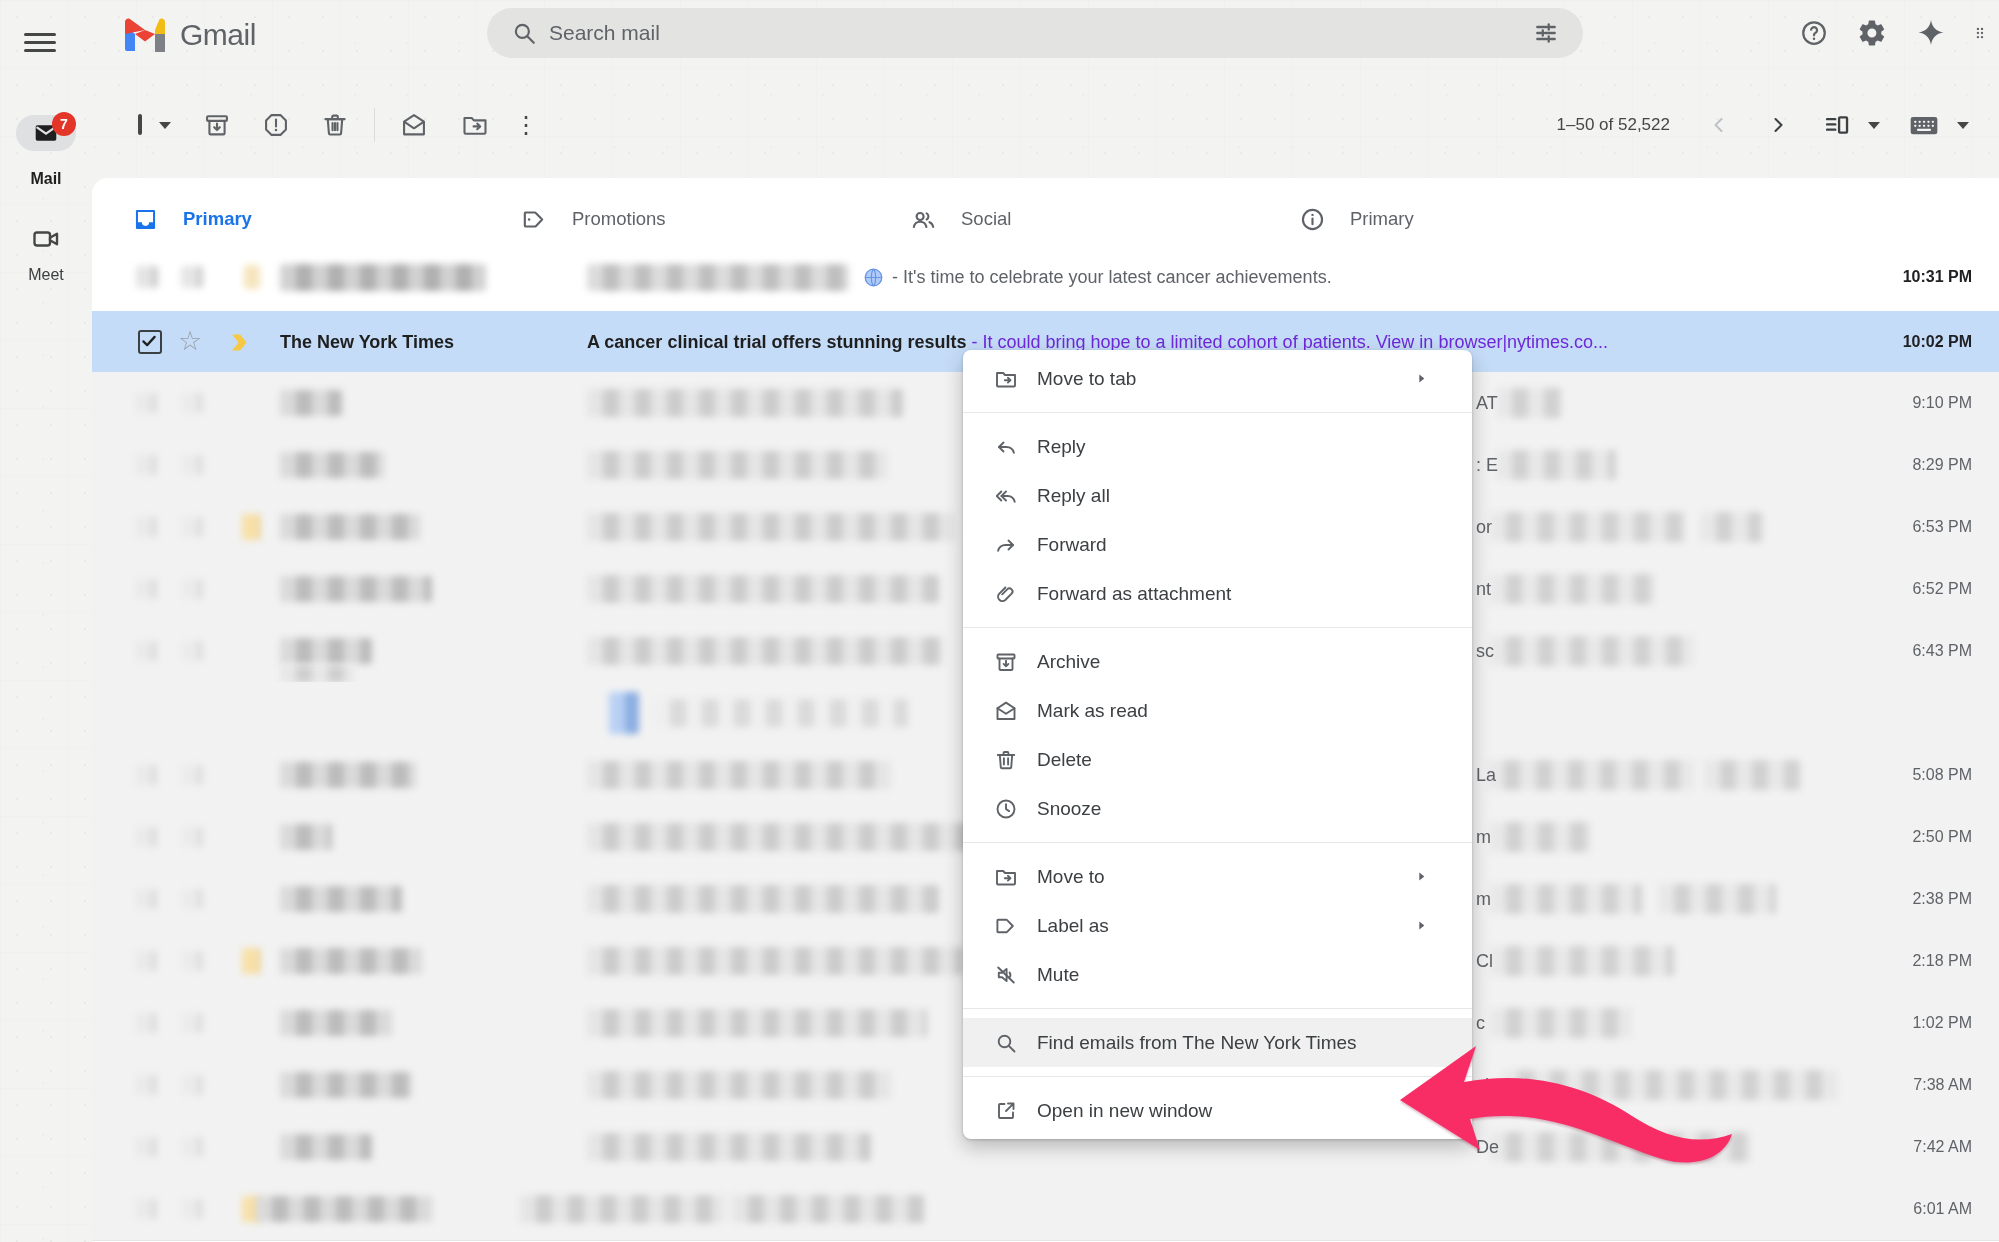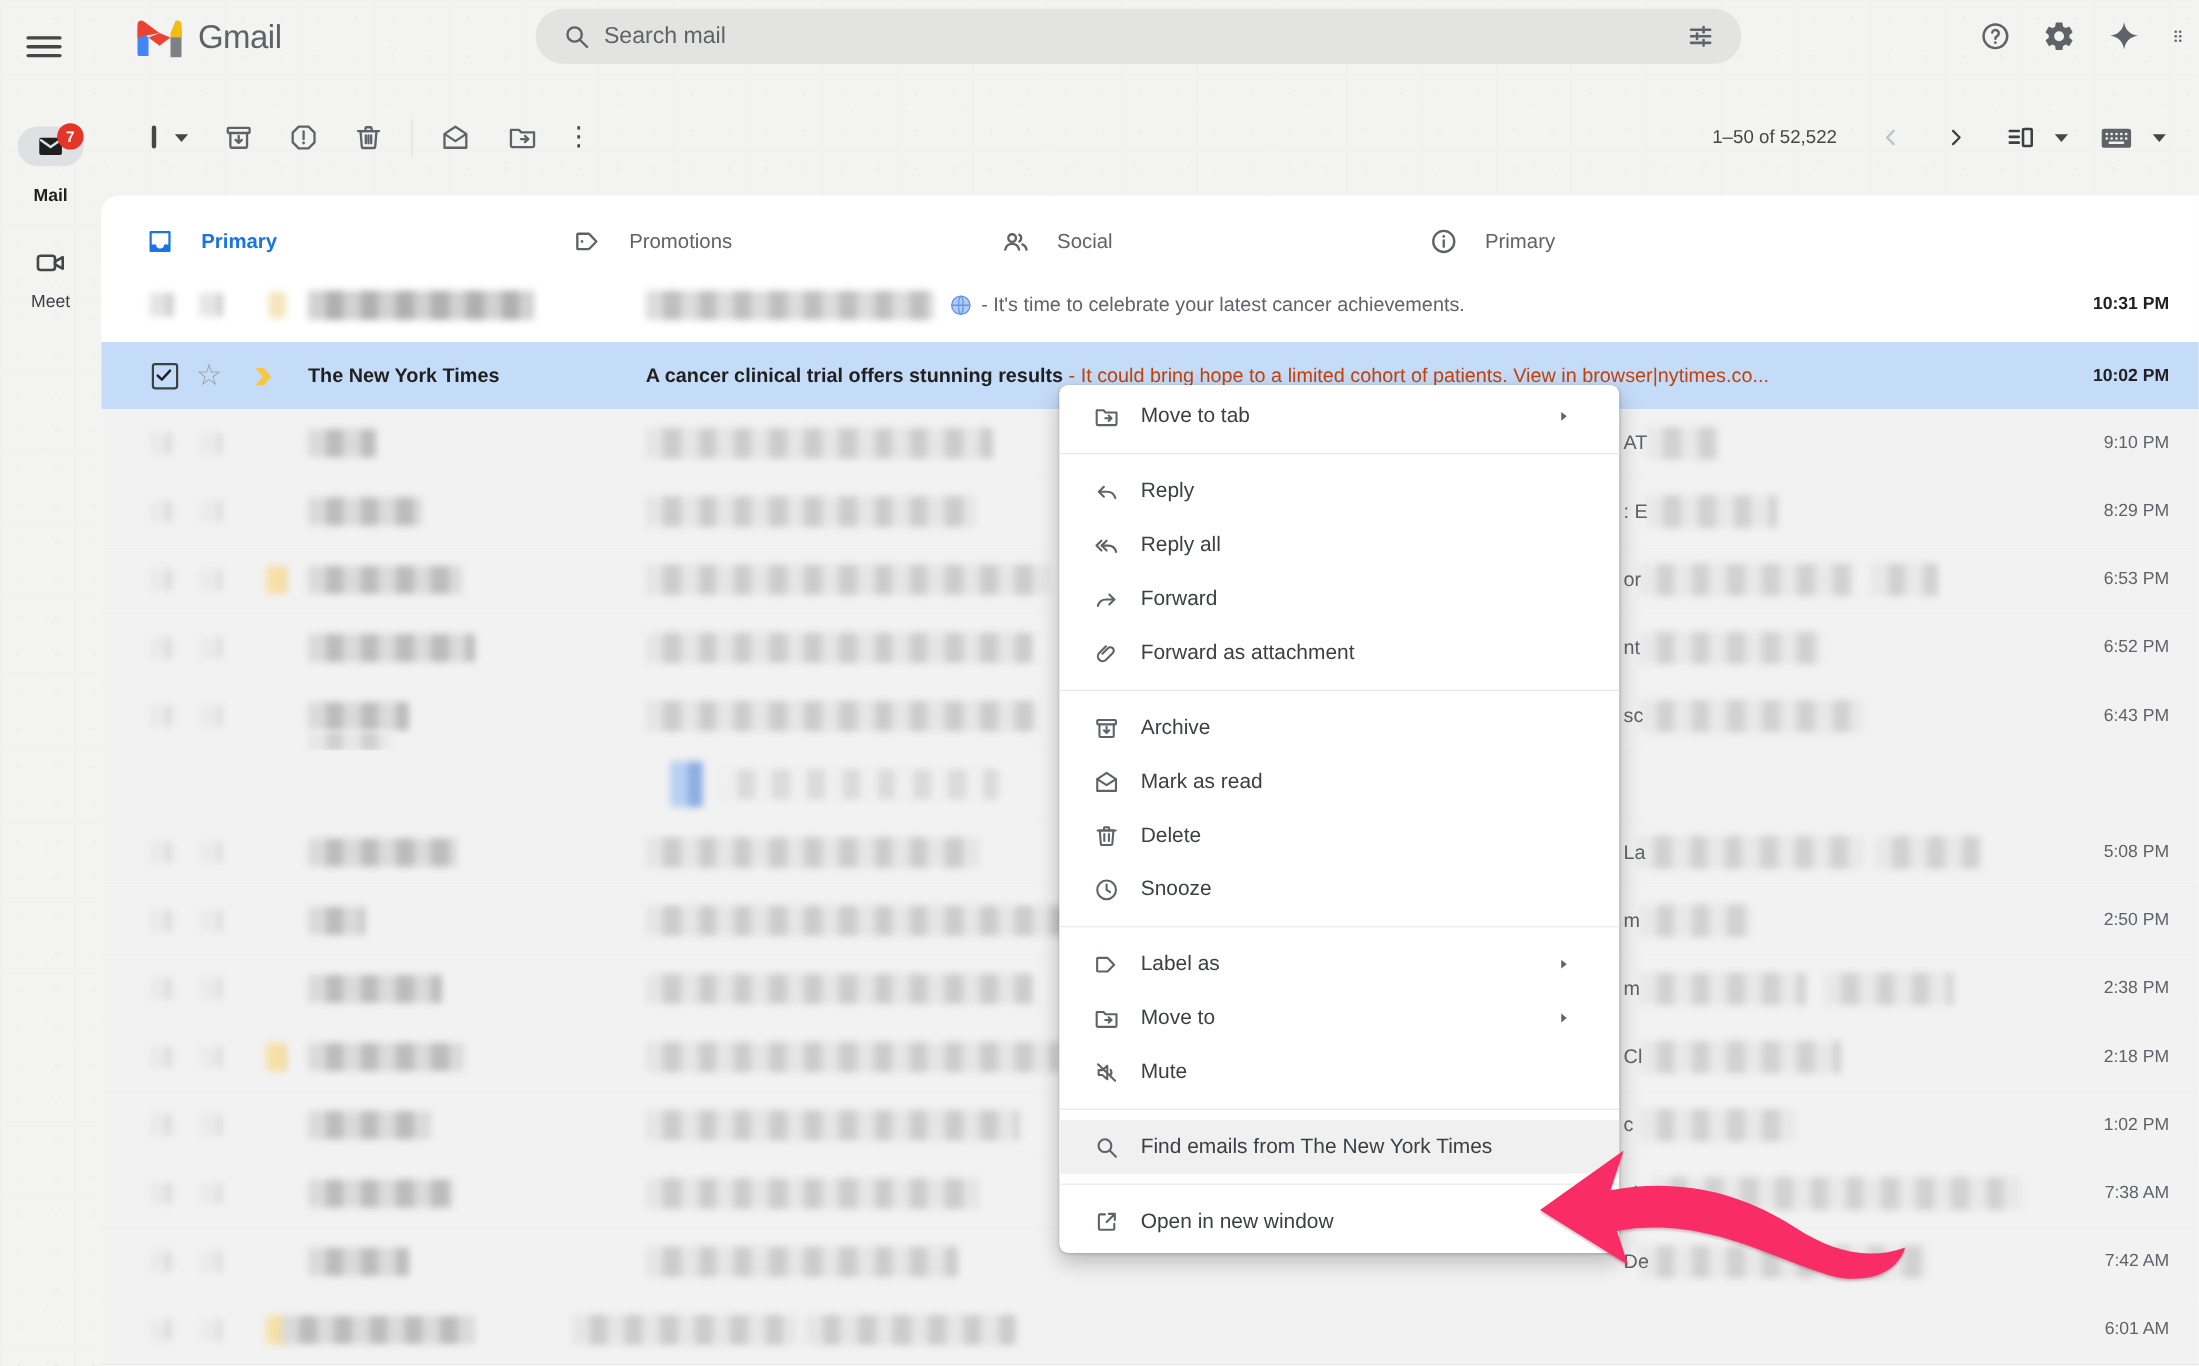--- a/index.html
+++ b/index.html
@@ -55,21 +55,21 @@
   .row.selected{background:#c5dcf8;}
   .row.read{background:#f2f2f2;border-bottom:1px solid #e5e5e4;}
   .blur{position:absolute;border-radius:3px;filter:blur(3.5px);
     background-image:repeating-linear-gradient(90deg,rgba(255,255,255,.35) 0 16px,rgba(0,0,0,.05) 16px 32px);}
   .time{position:absolute;right:27px;top:50%;transform:translateY(-50%);font-size:16px;color:#5f6368;white-space:nowrap;}
   .time.b{color:#202124;font-weight:bold;}
   .frag{position:absolute;font-size:18px;color:#5f6368;top:50%;transform:translateY(-50%);white-space:nowrap;}
   .sender-txt{position:absolute;left:188px;top:50%;transform:translateY(-50%);font-size:18px;font-weight:bold;color:#1f1f1f;white-space:nowrap;}
   .subj-line{position:absolute;left:495px;top:50%;transform:translateY(-50%);width:1392px;overflow:hidden;white-space:nowrap;font-size:18px;}
   .subj-line .sb{font-weight:bold;color:#1f1f1f;}
-  .subj-line .sn{color:#c2410c;}
+  .subj-line .sn{color:#6d28d9;}
   .snippet-gray{color:#5f6368;font-size:18px;position:absolute;top:50%;transform:translateY(-50%);white-space:nowrap;}
   .rowcb{position:absolute;left:46px;top:50%;transform:translateY(-50%);width:20px;height:20px;border:2.4px solid #3c4043;border-radius:3px;}
   .star{position:absolute;left:86px;top:50%;transform:translateY(-52%);font-size:27px;color:#9aa0a6;line-height:1;}
   
   .menu{left:963px;top:350px;width:509px;background:#fff;border-radius:8px;padding:4px 0;box-sizing:border-box;
     box-shadow:0 1px 3px rgba(0,0,0,.18),0 8px 20px rgba(0,0,0,.24);z-index:20;}
   .mi{height:49px;display:flex;align-items:center;padding:0 20px 0 31px;cursor:pointer;}
   .mi.hl{background:#f0f0f0;}
   .mi .ico{width:24px;margin-right:19px;}
   .mi .mlbl{font-size:19px;color:#3c4043;flex:1;white-space:nowrap;}
@@ -520,47 +520,47 @@
             <circle cx="12" cy="12" r="8.5"></circle>
             <path d="M12 7.2V12l3.1 2.1"></path>
           </svg>
         </span>
         <span class="mlbl">Snooze</span>
       </div>
       <div class="mdiv"></div>
       <div class="mi">
         <span class="ico">
           <svg width="24" height="24" viewBox="0 0 24 24" fill="none" stroke="currentColor" stroke-width="1.9" stroke-linecap="round" stroke-linejoin="round">
+            <path d="M3 18.5V6h6.2l1.8 2H21v10.5a1 1 0 0 1-1 1H4a1 1 0 0 1-1-1z"></path>
+            <path d="M10.8 13.2h5.4M13.9 10.8l2.6 2.4-2.6 2.4"></path>
+          </svg>
+        </span>
+        <span class="mlbl">Move to</span>
+        <span class="sub ico">
+          <svg width="15" height="15" viewBox="0 0 24 24" fill="#5f6368">
+            <path d="M8.5 5.5l8 6.5-8 6.5z"></path>
+          </svg>
+        </span>
+      </div>
+      <div class="mi">
+        <span class="ico">
+          <svg width="24" height="24" viewBox="0 0 24 24" fill="none" stroke="currentColor" stroke-width="1.9" stroke-linecap="round" stroke-linejoin="round">
             <path d="M4 5.8h8.4a1 1 0 0 1 .74.33l5.66 5.87-5.66 5.9a1 1 0 0 1-.74.3H4a.6.6 0 0 1-.6-.6V6.4a.6.6 0 0 1 .6-.6z"></path>
           </svg>
         </span>
         <span class="mlbl">Label as</span>
         <span class="sub ico">
           <svg width="15" height="15" viewBox="0 0 24 24" fill="#5f6368">
             <path d="M8.5 5.5l8 6.5-8 6.5z"></path>
           </svg>
         </span>
       </div>
       <div class="mi">
         <span class="ico">
           <svg width="24" height="24" viewBox="0 0 24 24" fill="none" stroke="currentColor" stroke-width="1.9" stroke-linecap="round" stroke-linejoin="round">
-            <path d="M3 18.5V6h6.2l1.8 2H21v10.5a1 1 0 0 1-1 1H4a1 1 0 0 1-1-1z"></path>
-            <path d="M10.8 13.2h5.4M13.9 10.8l2.6 2.4-2.6 2.4"></path>
-          </svg>
-        </span>
-        <span class="mlbl">Move to</span>
-        <span class="sub ico">
-          <svg width="15" height="15" viewBox="0 0 24 24" fill="#5f6368">
-            <path d="M8.5 5.5l8 6.5-8 6.5z"></path>
-          </svg>
-        </span>
-      </div>
-      <div class="mi">
-        <span class="ico">
-          <svg width="24" height="24" viewBox="0 0 24 24" fill="none" stroke="currentColor" stroke-width="1.9" stroke-linecap="round" stroke-linejoin="round">
             <path d="M4.8 9.8v4.4h3.3l4.5 3.9V5.9L8.1 9.8z"></path>
             <path d="M15.6 9.5c1 1.5 1 3.5 0 5M4.2 4.5l15.6 15"></path>
           </svg>
         </span>
         <span class="mlbl">Mute</span>
       </div>
       <div class="mdiv"></div>
       <div class="mi hl">
         <span class="ico">
           <svg width="24" height="24" viewBox="0 0 24 24" fill="none" stroke="currentColor" stroke-width="1.9" stroke-linecap="round" stroke-linejoin="round">

